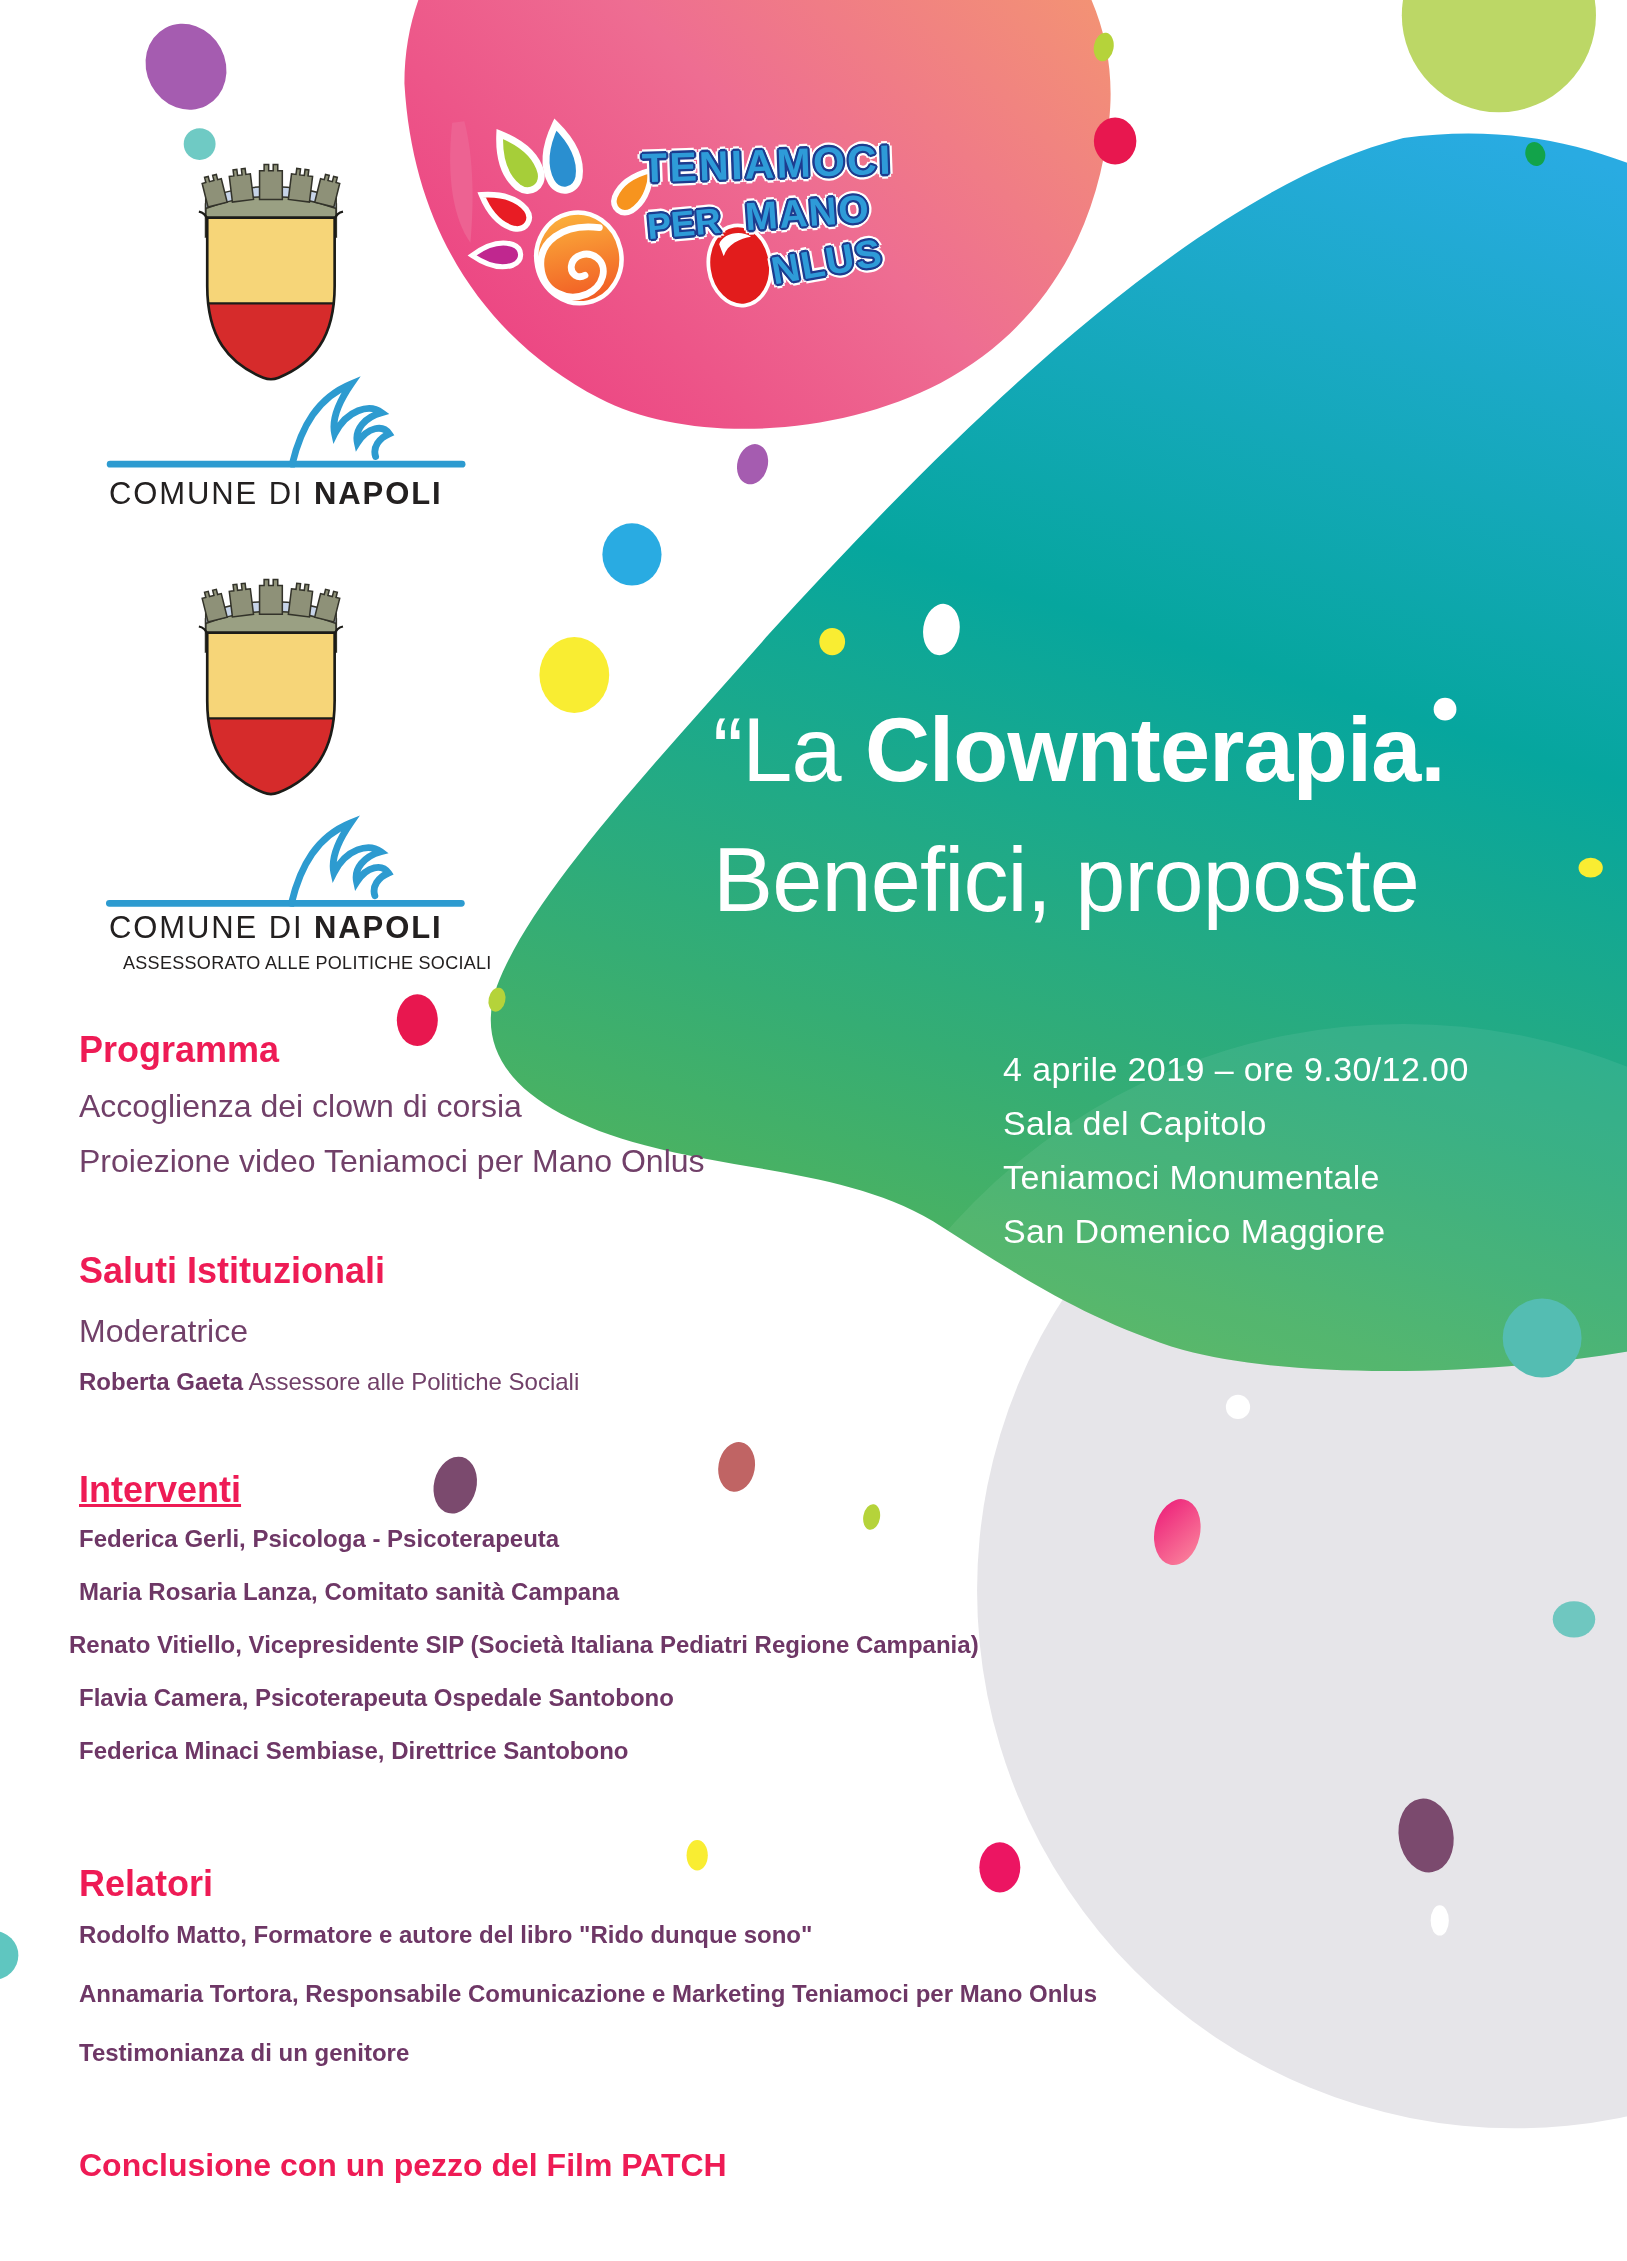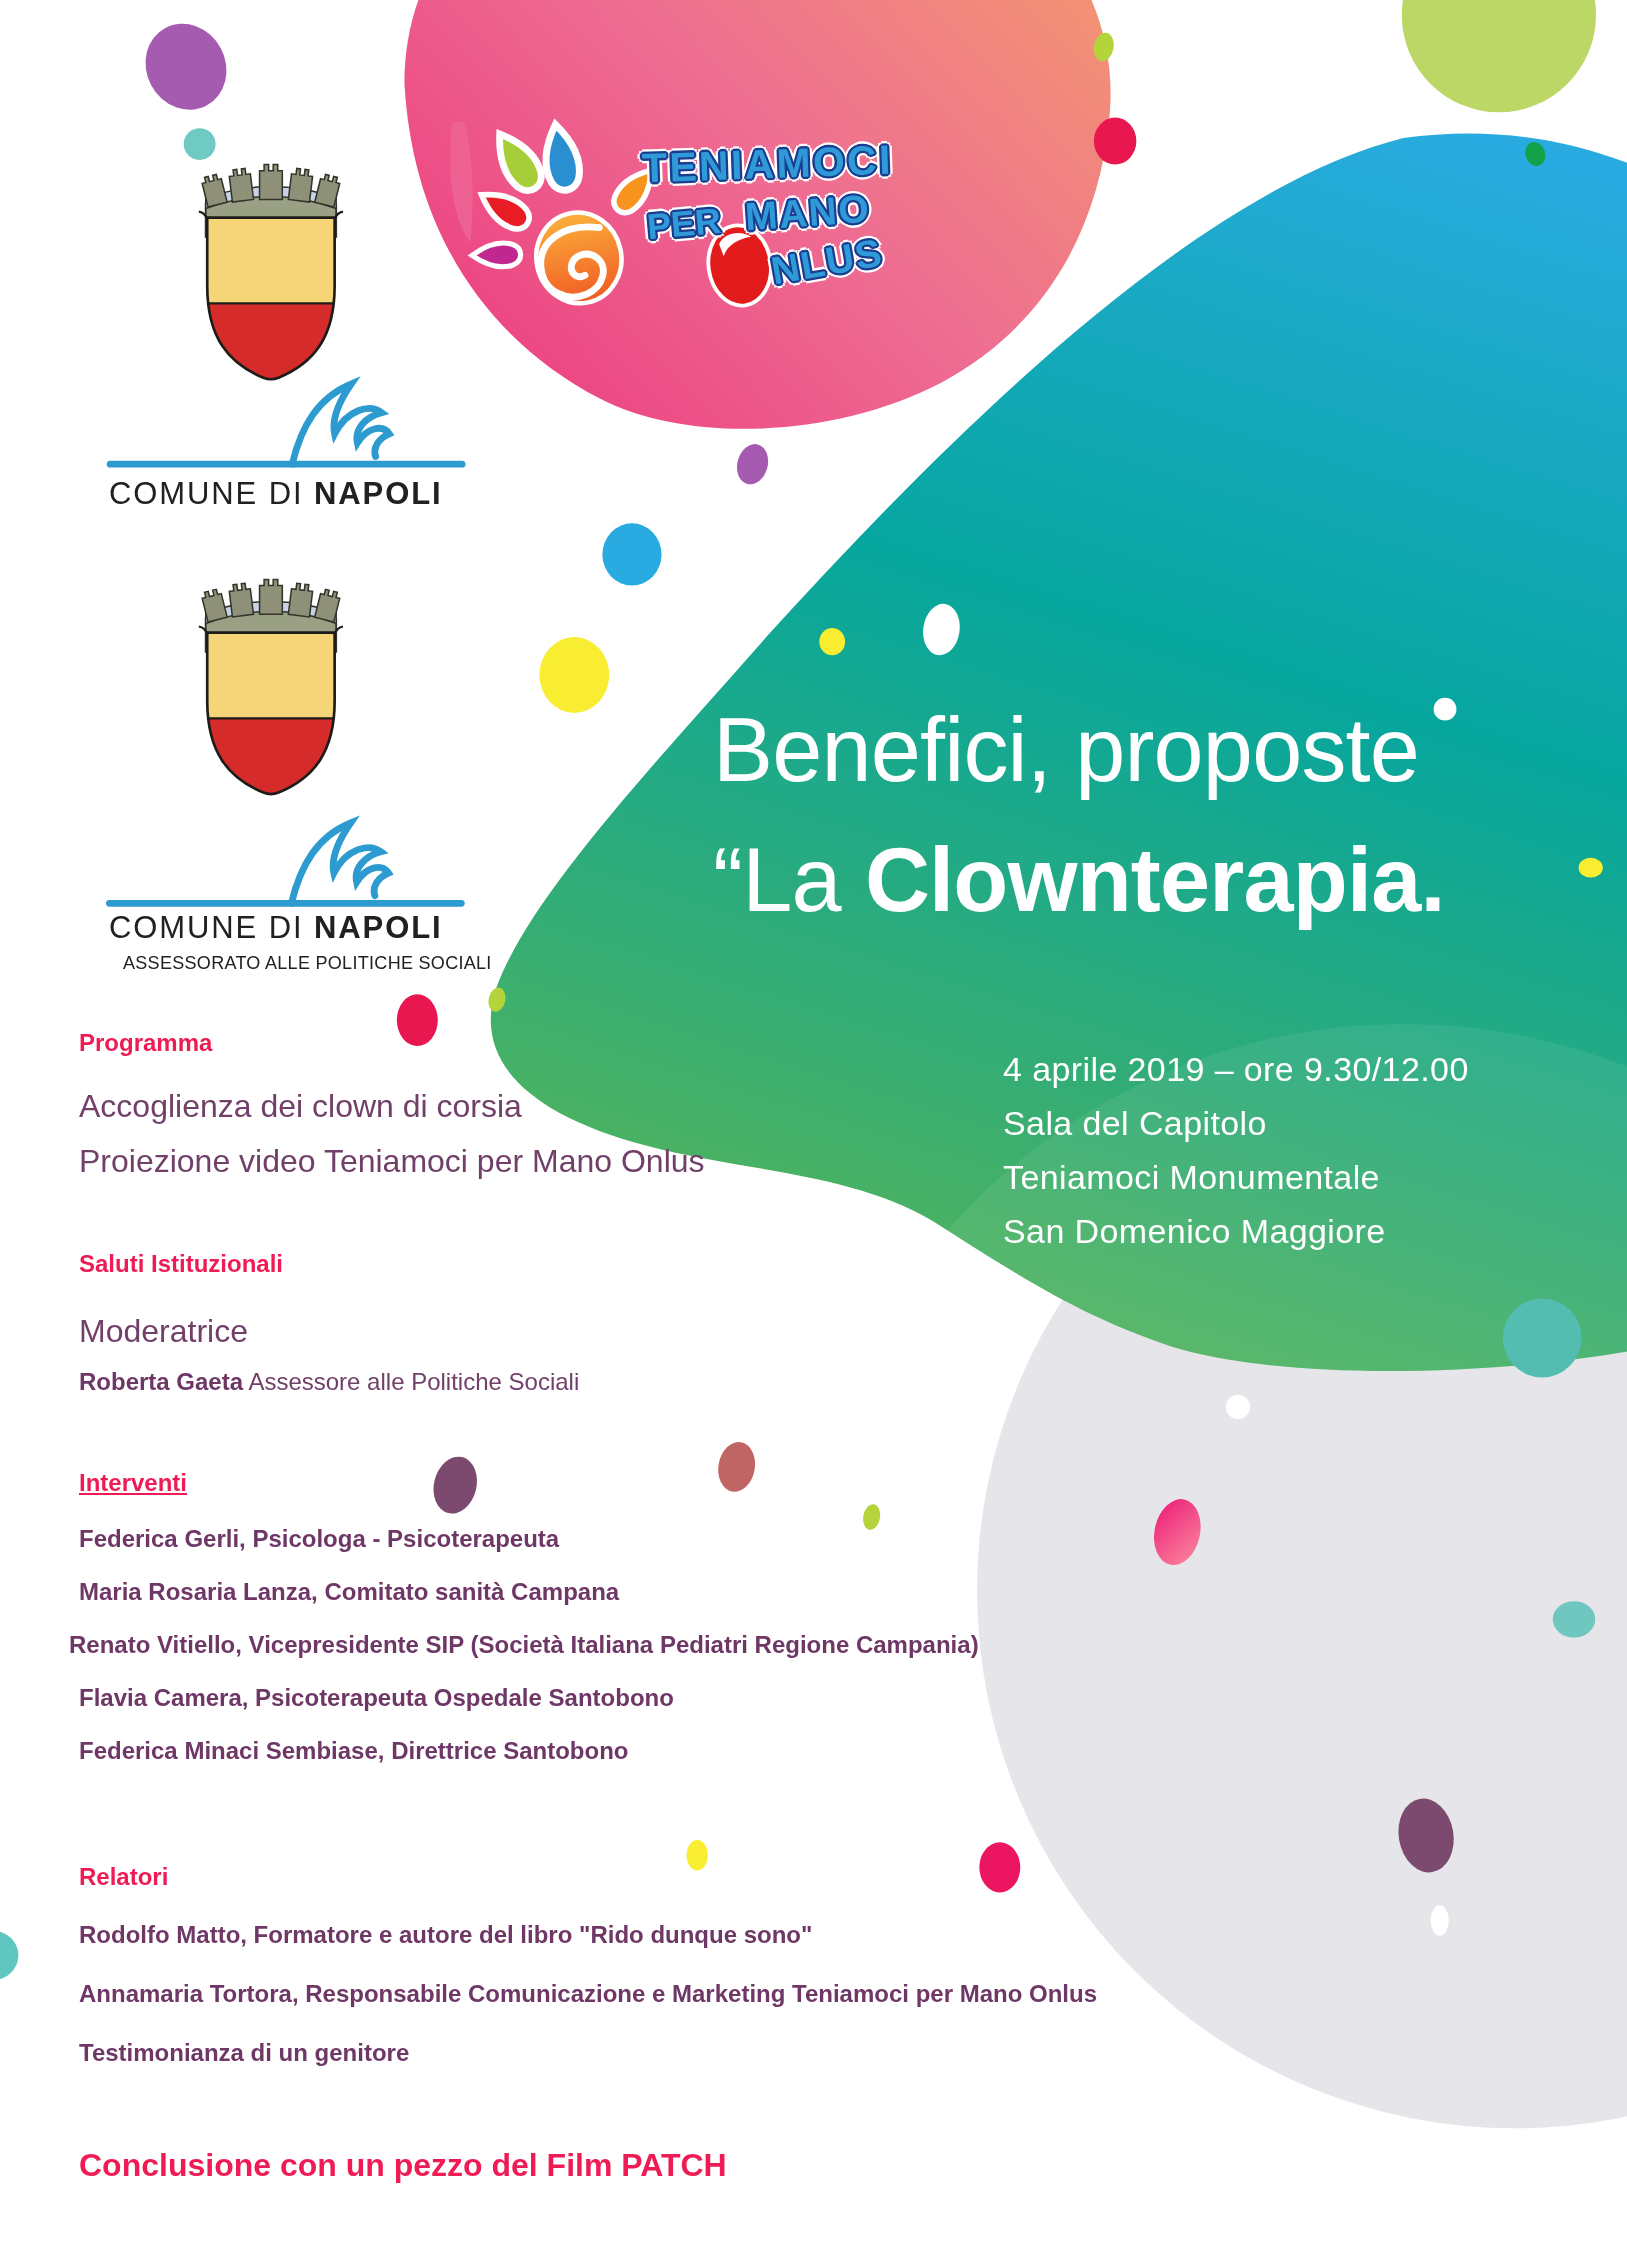--- a/index.html
+++ b/index.html
@@ -26,21 +26,21 @@
   }
 
   
   .title-line{font-size:90px;line-height:130px;color:#ffffff;font-weight:400;letter-spacing:-0.8px;}
   .title-line .emph{font-weight:700;}
 
   
   .event-line{font-size:34px;line-height:54px;color:#ffffff;font-weight:500;letter-spacing:0.4px;}
 
   
-  .sec-heading{font-size:24px;font-weight:700;color:#ee1b55;}
+  .sec-heading{font-size:36px;font-weight:700;color:#ee1b55;}
   .p-reg{font-size:32px;font-weight:500;color:#714069;}
   .p-bold{font-size:24px;font-weight:700;color:#6e3766;}
   .p-bold .reg{font-weight:500;color:#714069;}
   .closing-line{font-size:32px;font-weight:600;color:#ee1b55;}
 </style>
 </head>
 <body>
 
 <svg id="bg-art" viewBox="0 0 2146 2981" xmlns="http://www.w3.org/2000/svg">
   <defs>
@@ -183,22 +183,22 @@
 
 <div class="txt comune-line" style="left:109px;top:910px;"><span>COMUNE DI </span><b>NAPOLI</b></div>
 <div class="txt comune-sub" style="left:123px;top:953px;">ASSESSORATO ALLE POLITICHE SOCIALI</div>
 
 <div class="txt charity-word" style="left:642px;top:141px;font-size:41px;letter-spacing:2.3px;transform:rotate(-2deg);">TENIAMOCI</div>
 <div class="txt charity-word" style="left:647px;top:203px;font-size:36px;transform:rotate(-5deg);">PER</div>
 <div class="txt charity-word" style="left:745px;top:191px;font-size:39px;letter-spacing:1.5px;transform:rotate(-4deg);">MANO</div>
 <div class="txt charity-word" style="left:771px;top:240px;font-size:39px;letter-spacing:1.5px;transform:rotate(-10deg);">NLUS</div>
 
 <div class="txt" style="left:713px;top:685px;">
+  <div class="title-line"><span>“La </span><span class="emph">Clownterapia.</span></div>
   <div class="title-line">Benefici, proposte</div>
-  <div class="title-line"><span>“La </span><span class="emph">Clownterapia.</span></div>
 </div>
 
 <div class="txt" style="left:1003px;top:1042px;">
   <div class="event-line">4 aprile 2019 – ore 9.30/12.00</div>
   <div class="event-line">Sala del Capitolo</div>
   <div class="event-line">Teniamoci Monumentale</div>
   <div class="event-line">San Domenico Maggiore</div>
 </div>
 
 <div class="txt sec-heading" style="left:79px;top:1029px;">Programma</div>

